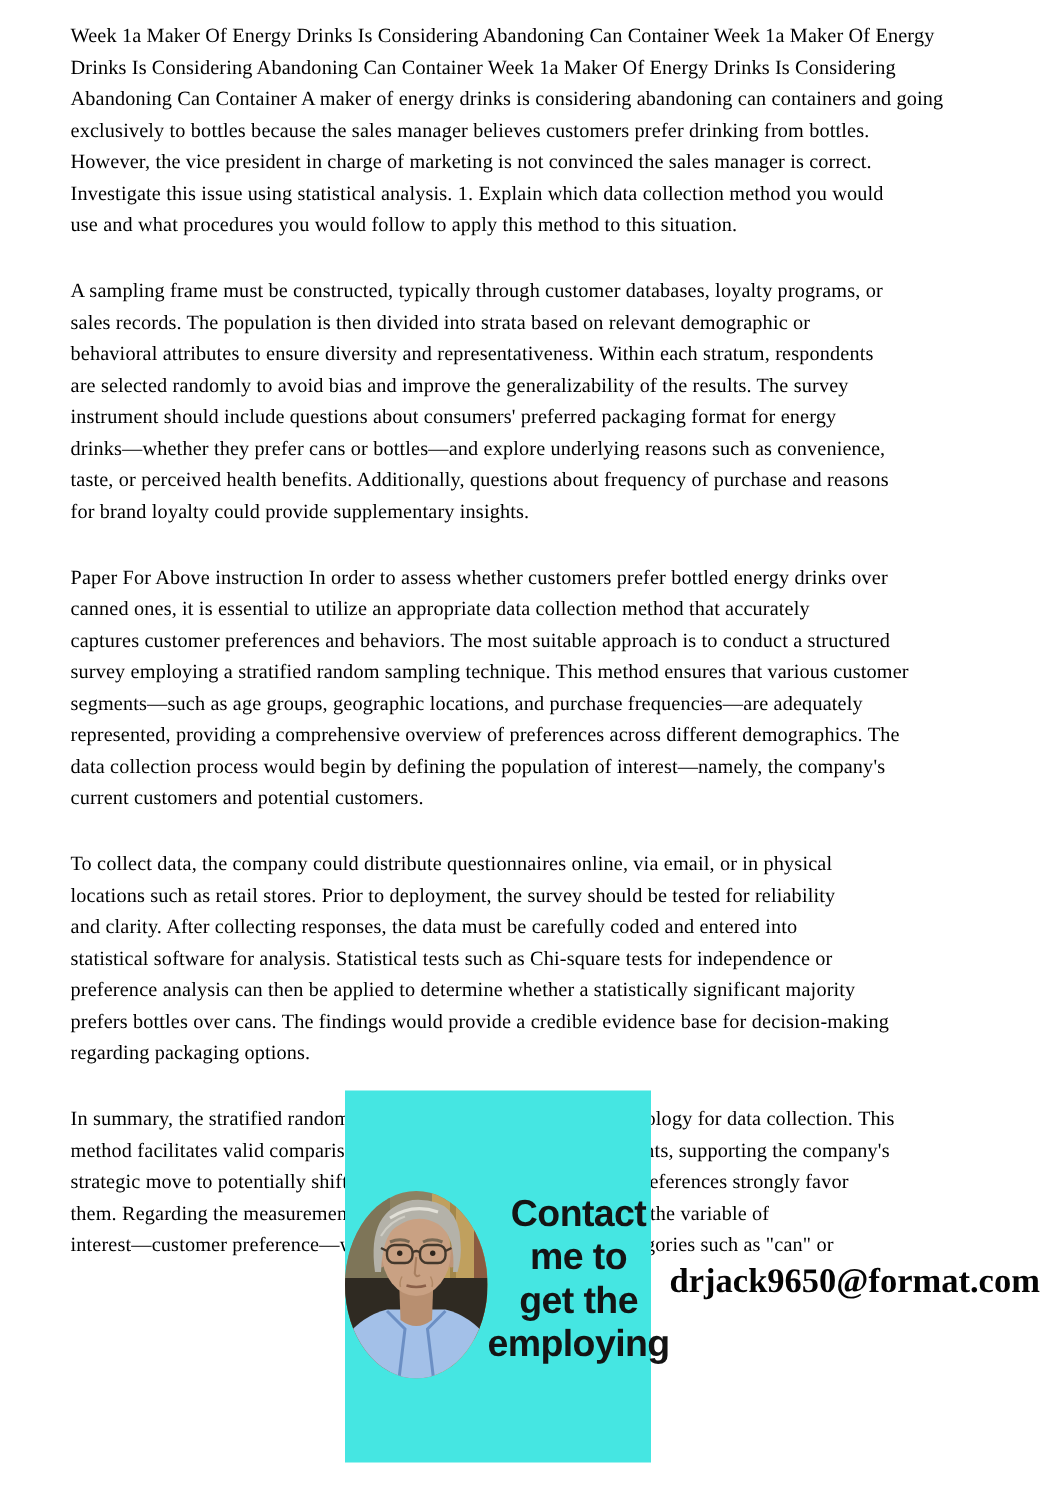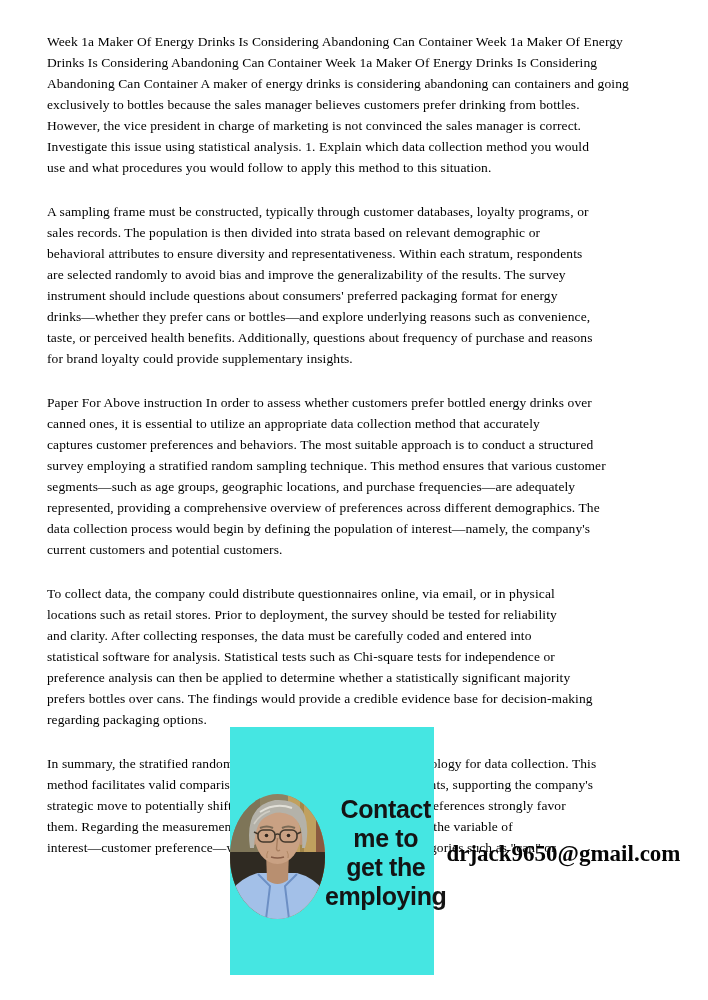--- a/index.html
+++ b/index.html
@@ -11,21 +11,21 @@
   }
   html,body{margin:0;padding:0;}
   body{
     width:708px;height:1000px;
     background:var(--page-bg);
     font-family:"Liberation Serif", serif;
     position:relative;overflow:hidden;
   }
   .page{position:absolute;inset:0;}
   .doc{
-    position:absolute;left:47px;top:31px;width:616px;
+    position:absolute;left:47px;top:13px;width:616px;
     color:var(--text);
   }
   .para{
     margin:0 0 23px 0;
     font-size:13.5px;line-height:21px;
     white-space:pre-line;
     letter-spacing:0.1px;
   }
   .promo{
     position:absolute;left:230px;top:727px;width:204px;height:248px;
@@ -134,16 +134,16 @@
           <path d="M 47.5 44 L 46.5 55 Q 47.5 58 50 56" stroke="#a87f60" stroke-width="1.4" fill="none"></path>
           <path d="M 38 57 Q 36 61 37 64 M 57 57 Q 59 61 58 64" stroke="#b08865" stroke-width="1" fill="none"></path>
           <path d="M 41 63 Q 47.5 65 54 63" stroke="#8a5f48" stroke-width="1.6" fill="none"></path>
         </g>
       </svg>
     </div>
     <div class="contact">
       <div>Contact me to</div>
       <div>get the employing</div>
     </div>
-    <div class="email">drjack9650@gmail.com</div>
+    <div class="email">drjack9650@format.com</div>
   </div>
 
 </div>
 
 </body></html>

